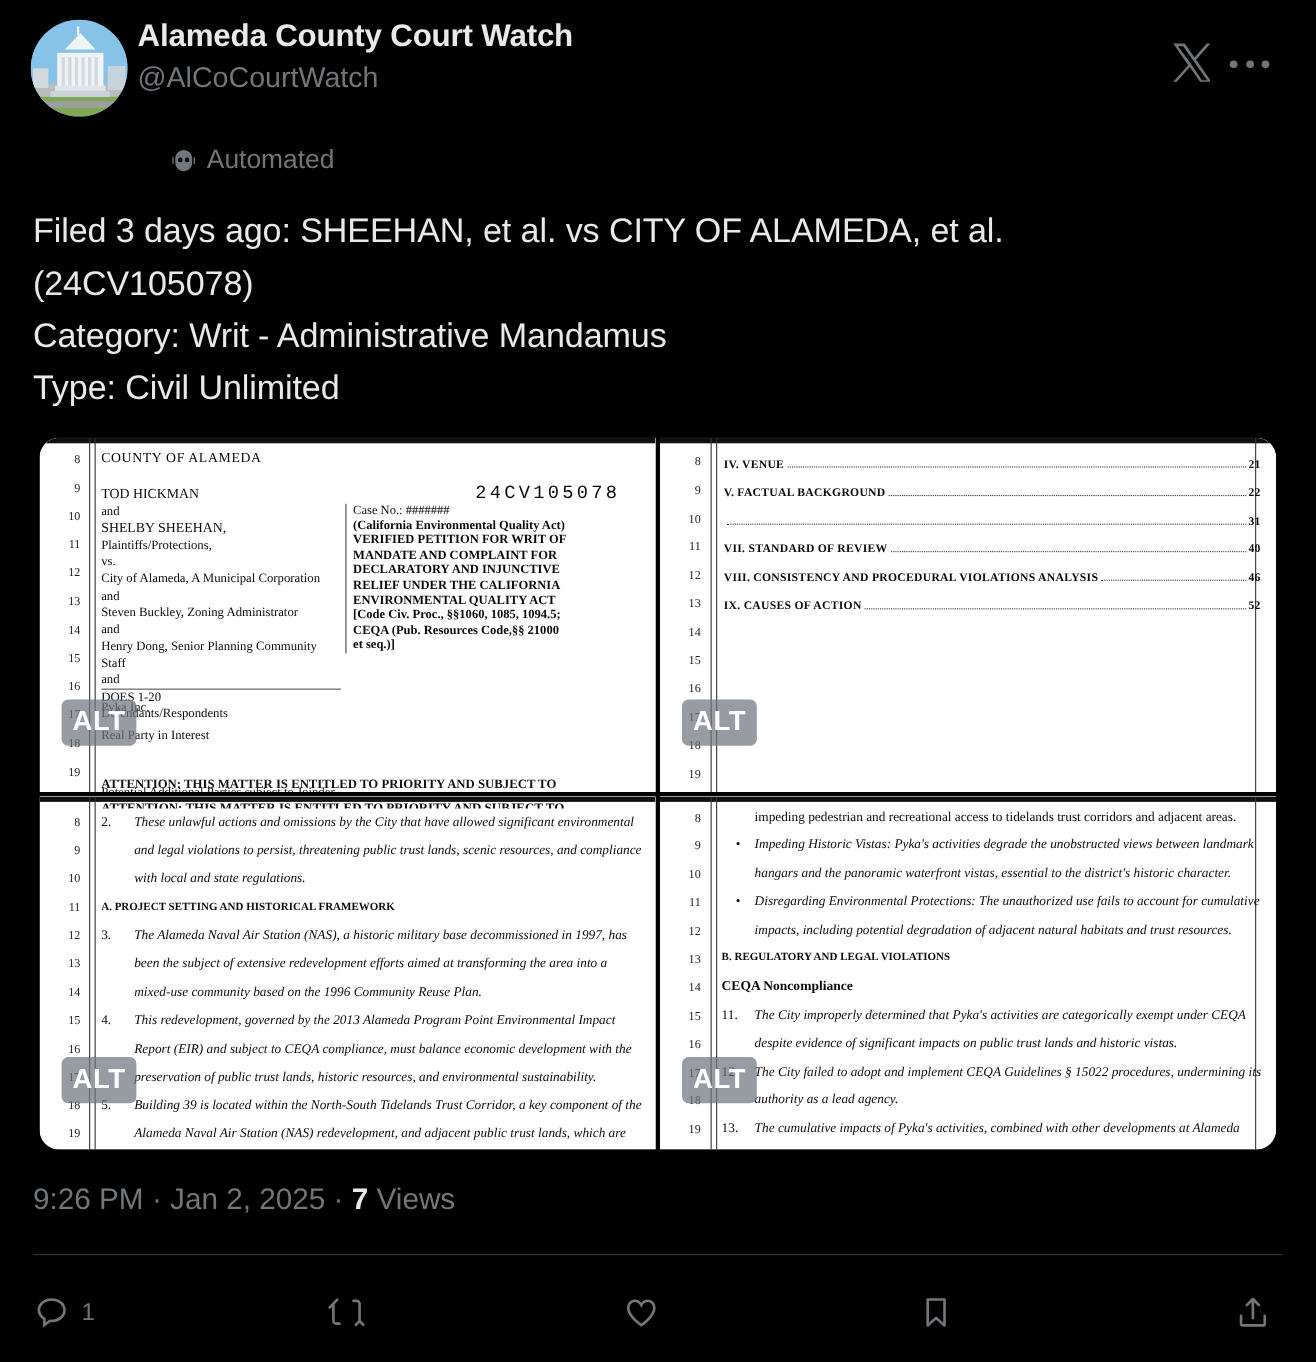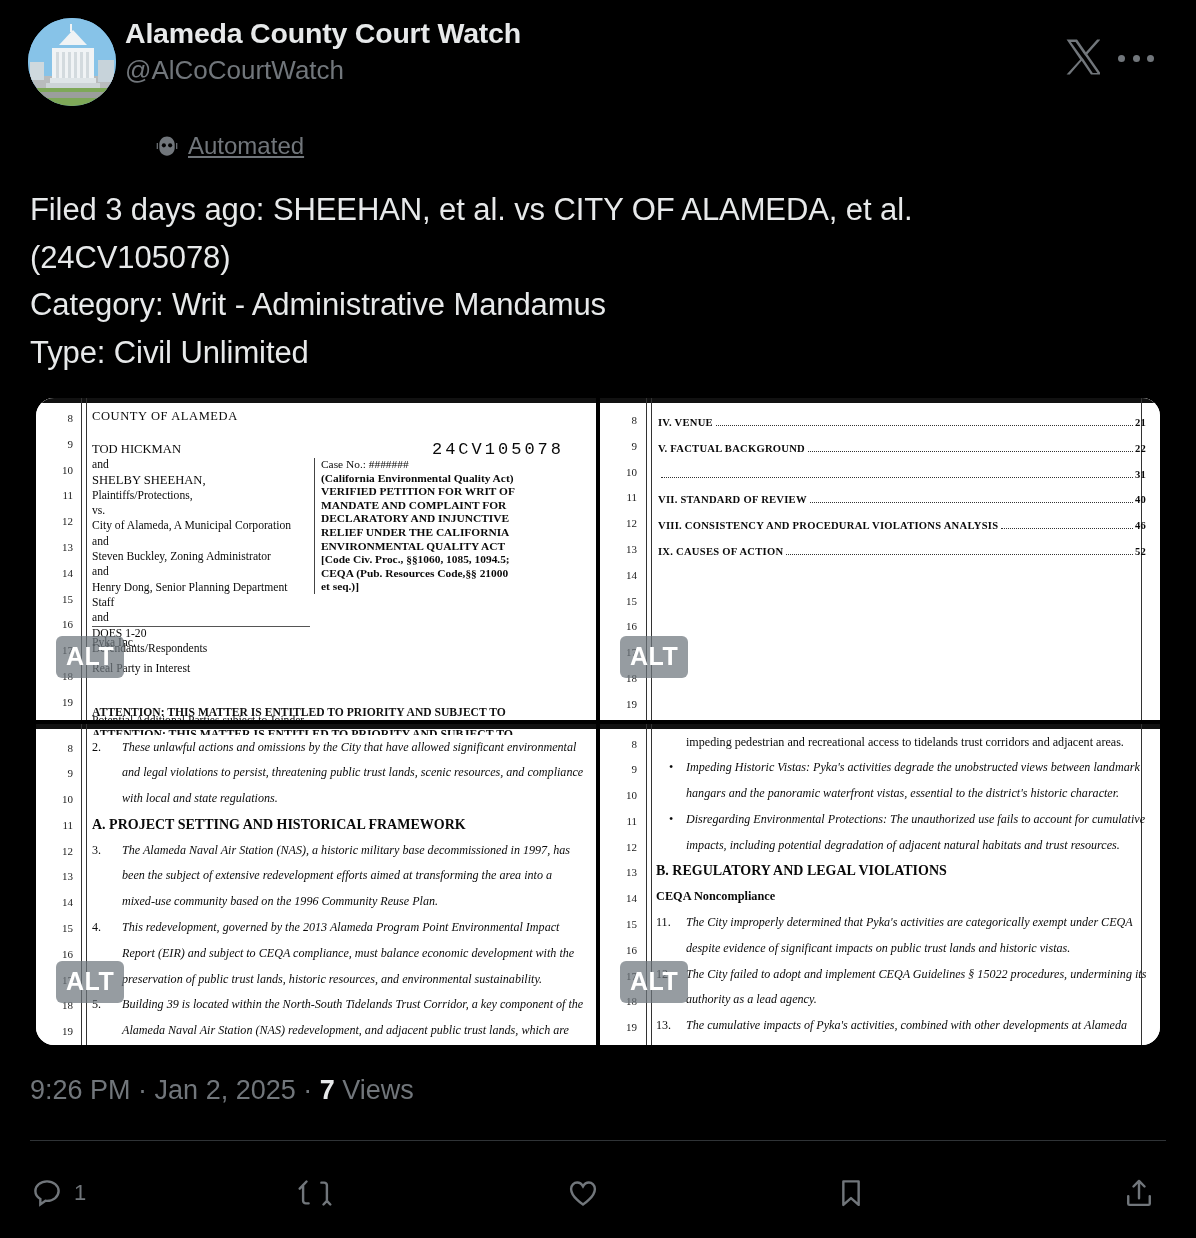--- a/index.html
+++ b/index.html
@@ -58,21 +58,20 @@
     left: 126px; top: 115px;
     display: flex;
     align-items: center;
     gap: 8px;
   }
   .robot-icon { width: 26px; height: 26px; display: block; }
   .automated-label {
     font-size: 24px;
     color: #71767b;
     line-height: 30px;
-    text-decoration: underline;
   }
 
   .x-logo {
     position: absolute;
     right: 78px; top: 22px;
     width: 36px; height: 38px;
     overflow: hidden;
   }
   .x-logo svg { display:block; width: 44px; height: 38px; margin-left: -2px; }
   .more-btn {
@@ -239,21 +238,21 @@
   .pbody .doc-body { left: 56px; right: 12px; padding-top: 6px; }
   .para {
     display: flex;
     font-size: 12.1px;
     line-height: 25.8px;
   }
   .para .num { width: 30px; flex: none; }
   .para .bullet { width: 30px; flex: none; text-align: center; }
   .para .txt { flex: 1; font-style: italic; }
   .sec-head {
-    font-size: 14px;
+    font-size: 10px;
     font-weight: bold;
     line-height: 25.8px;
   }
   .sub-head {
     font-size: 12.3px;
     font-weight: bold;
     line-height: 25.8px;
   }
   .first-line {
     font-size: 12.1px;
@@ -413,21 +412,21 @@
           <div class="p1-left">
               <div class="big">TOD HICKMAN</div>
               <div>and</div>
               <div class="big">SHELBY SHEEHAN,</div>
               <div>Plaintiffs/Protections,</div>
               <div>vs.</div>
               <div>City of Alameda, A Municipal Corporation</div>
               <div>and</div>
               <div>Steven Buckley, Zoning Administrator</div>
               <div>and</div>
-              <div>Henry Dong, Senior Planning Department Staff</div>
+              <div>Henry Dong, Senior Planning Community Staff</div>
               <div> and</div>
               <div>DOES 1-20</div>
               <div>Defendants/Respondents</div>
             </div>
           <div class="p1-box">
               <div>Case No.: #######</div>
               <div><b>(California Environmental Quality Act)</b></div>
               <div><b>VERIFIED PETITION FOR WRIT OF</b></div>
               <div><b>MANDATE AND COMPLAINT FOR</b></div>
               <div><b>DECLARATORY AND INJUNCTIVE</b></div>

